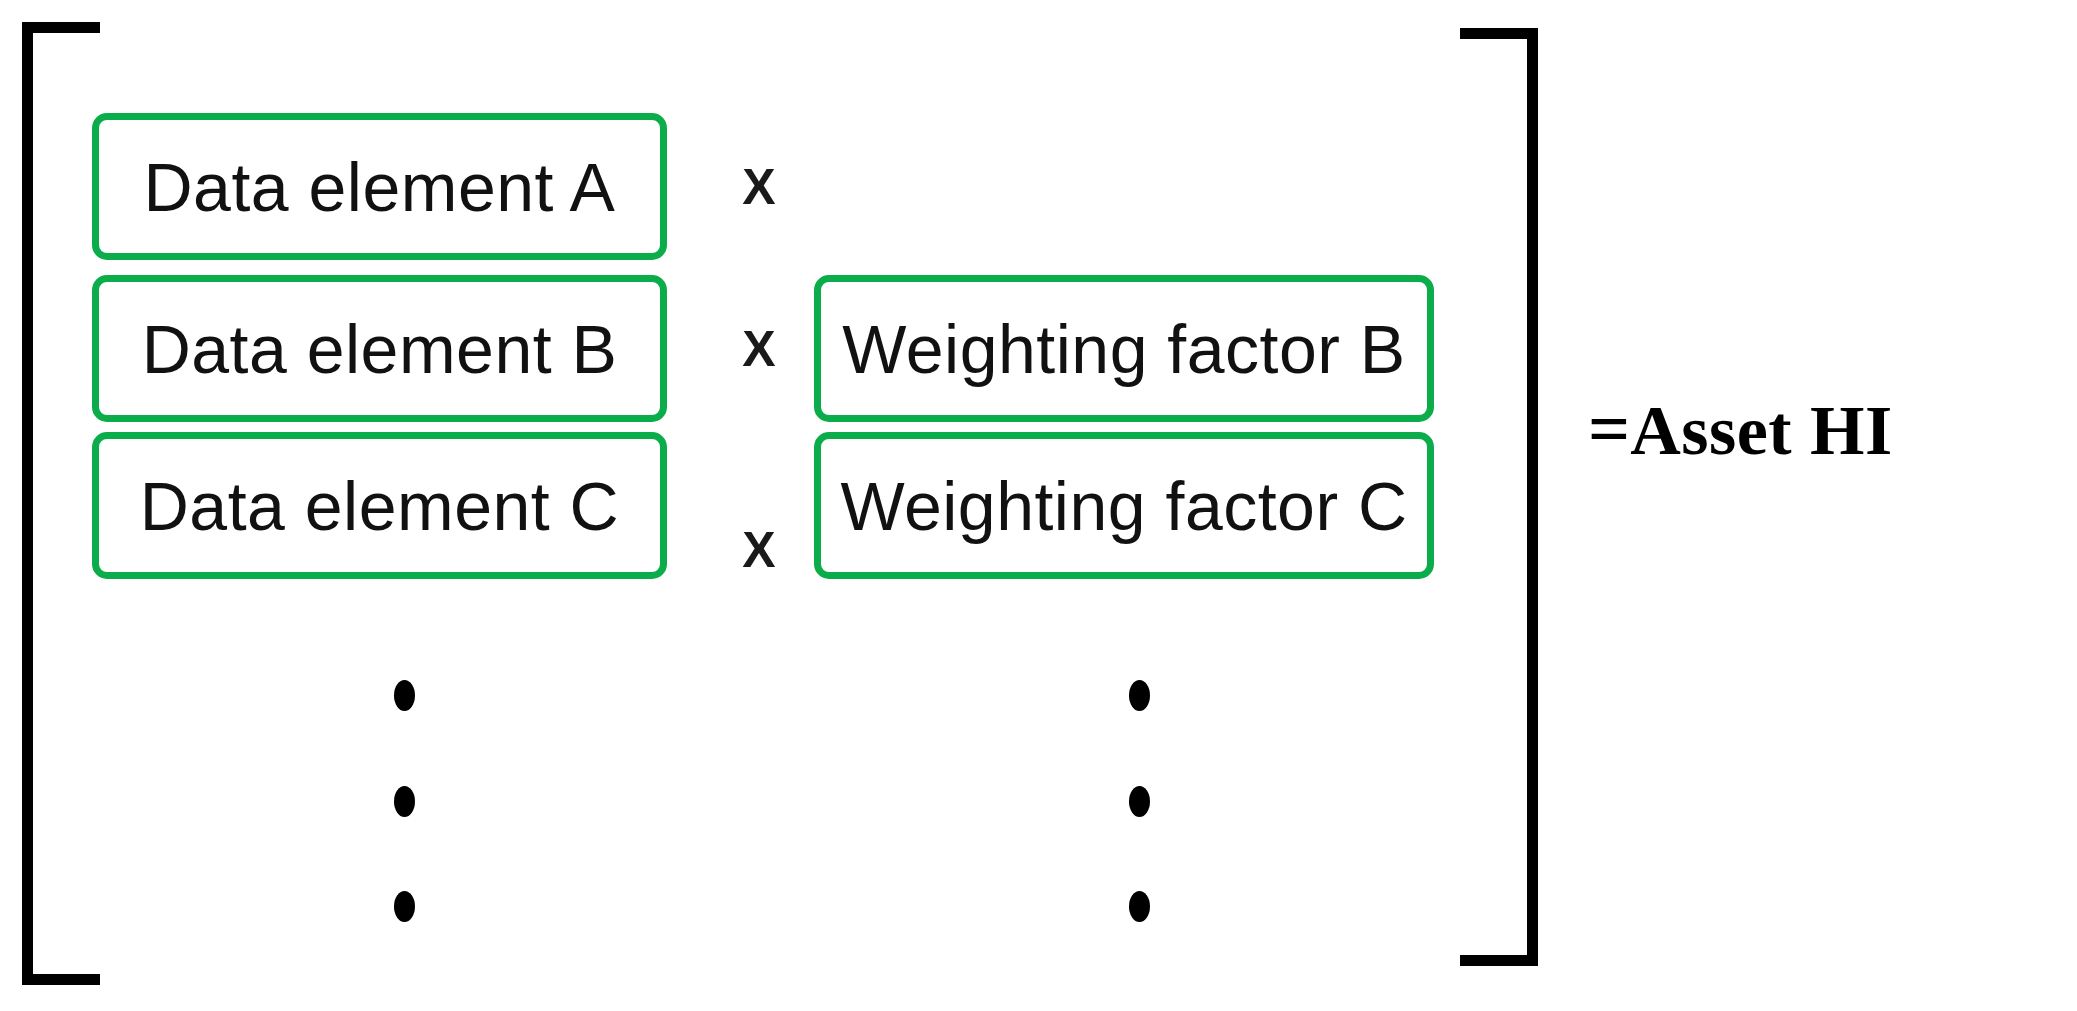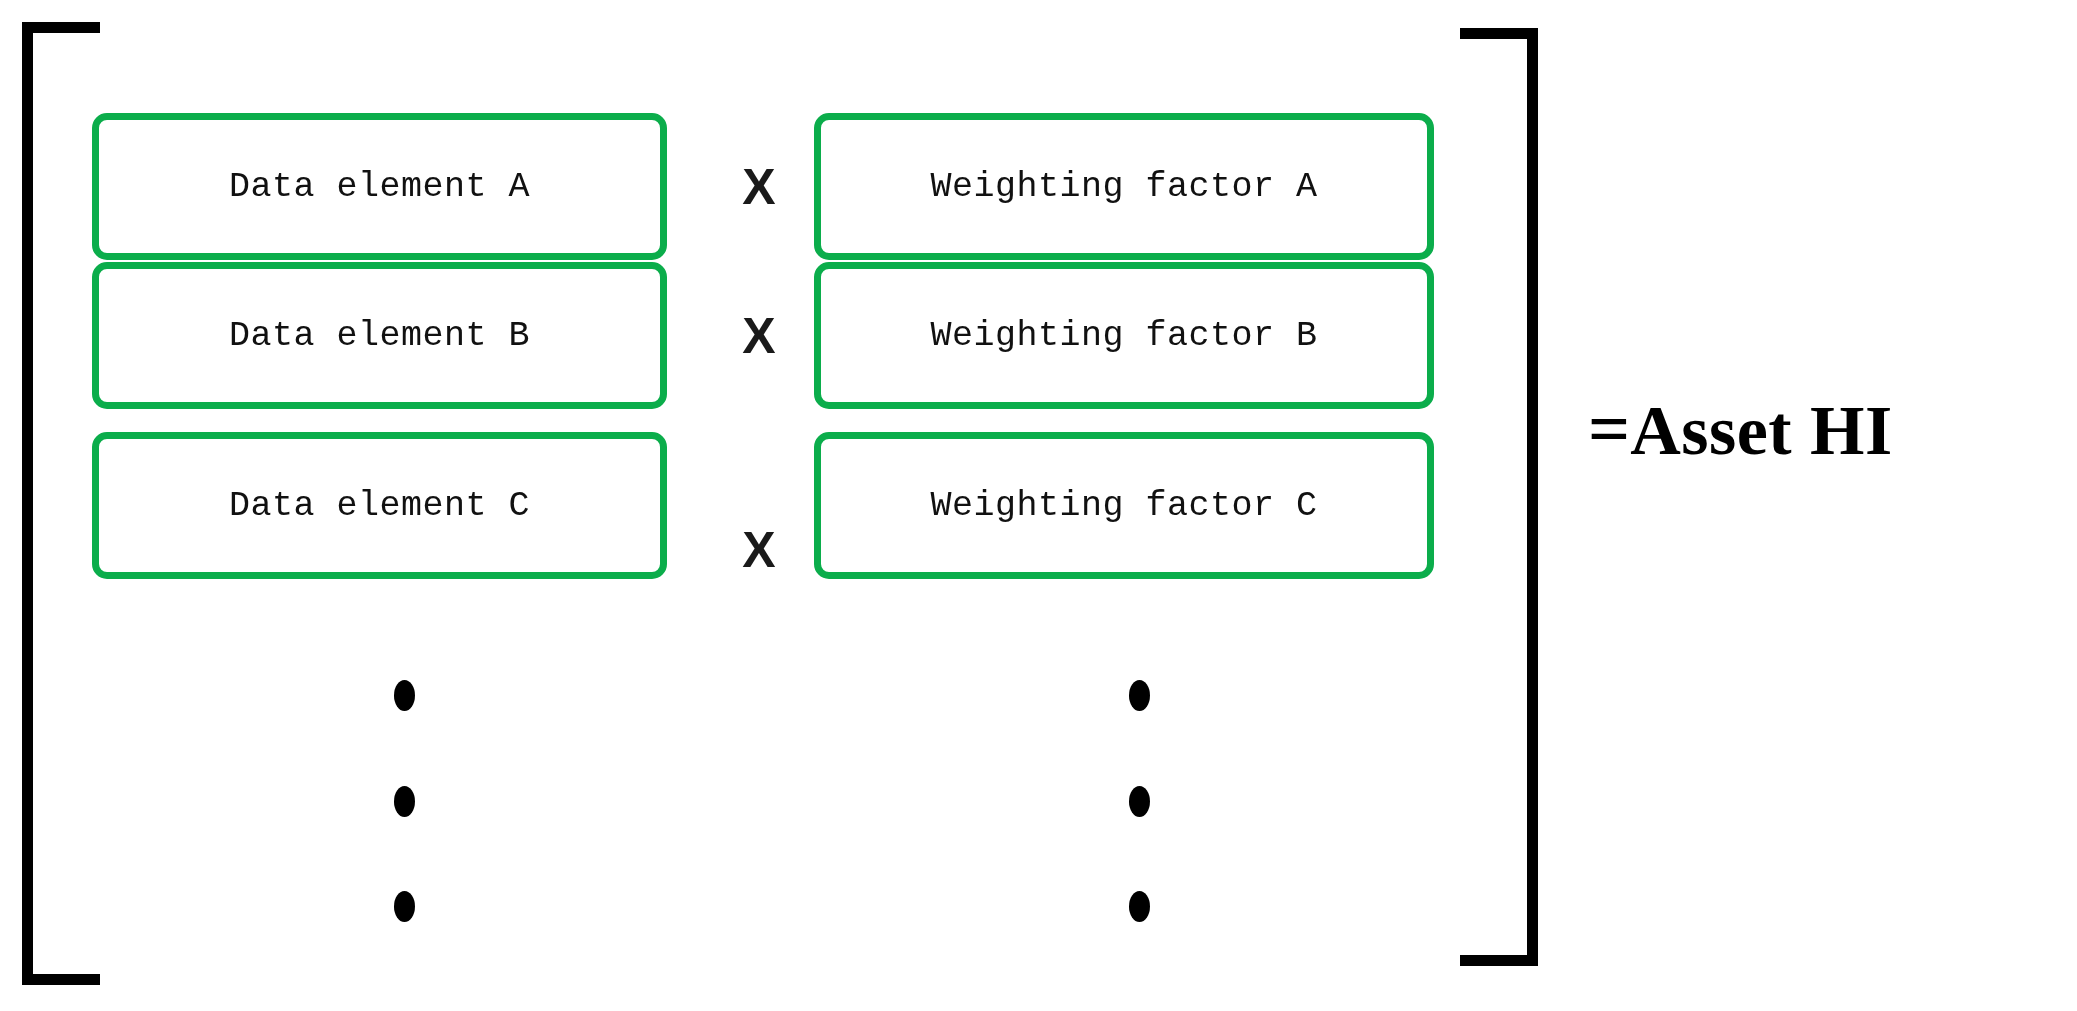--- a/index.html
+++ b/index.html
@@ -56,38 +56,38 @@
   #bracket-right .arm  { right: 0; width: 78px; }
   #bracket-right .arm-top { top: 0; }
   #bracket-right .arm-bottom { bottom: 0; }
 
   
   .row {
     position: absolute;
     height: 147px;
   }
   #row-0 { top: 113px; }
-  #row-1 { top: 262px; }
+  #row-1 { top: 275px; }
   #row-2 { top: 432px; text-align: right; }
 
   .term-box {
     position: absolute;
     top: 0;
     height: 147px;
     box-sizing: border-box;
     border: 7px solid #0bad4b;
     border-radius: 15px;
     background: #ffffff;
     display: flex;
     align-items: center;
     justify-content: center;
   }
   .term-box .box-label {
-    font-family: Liberation Mono, monospace;
-    font-size: 35px;
+    font-family: Liberation Sans, sans-serif;
+    font-size: 68px;
     color: #111111;
     letter-spacing: 0.5px;
     white-space: nowrap;
   }
 
   .box-left  { left: 92px;  width: 575px; }
   .box-right { left: 814px; width: 620px; }
 
   .times-op {
     position: absolute;
@@ -167,23 +167,20 @@
     <div class="stem"></div>
     <div class="arm arm-top"></div>
     <div class="arm arm-bottom"></div>
   </div>
 
   <div id="row-0" class="row" style="left:0; right:0;">
     <div class="term-box box-left">
       <span class="box-label">Data element A</span>
     </div>
     <div class="times-op">Χ</div>
-    <div class="term-box box-right">
-      <span class="box-label">Weighting factor A</span>
-    </div>
   </div>
 
   <div id="row-1" class="row" style="left:0; right:0;">
     <div class="term-box box-left">
       <span class="box-label">Data element B</span>
     </div>
     <div class="times-op">Χ</div>
     <div class="term-box box-right">
       <span class="box-label">Weighting factor B</span>
     </div>

